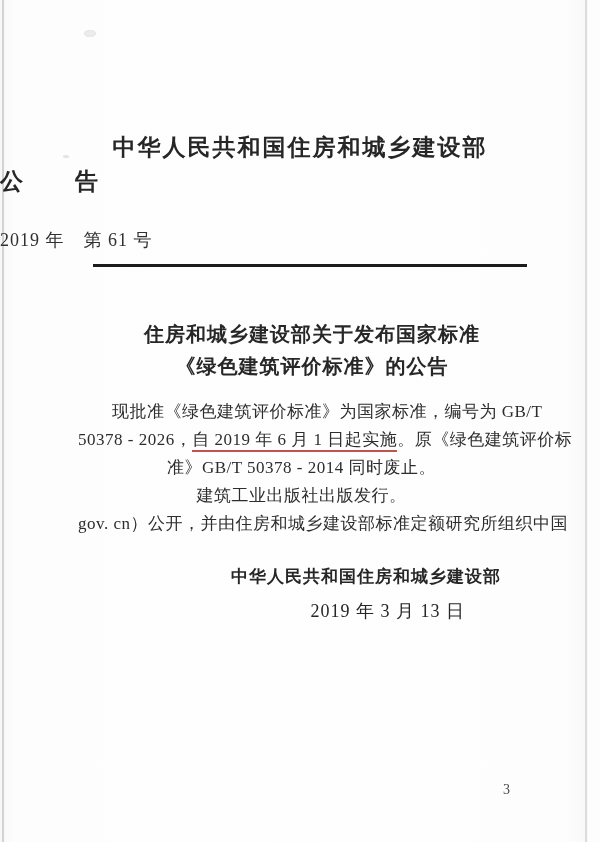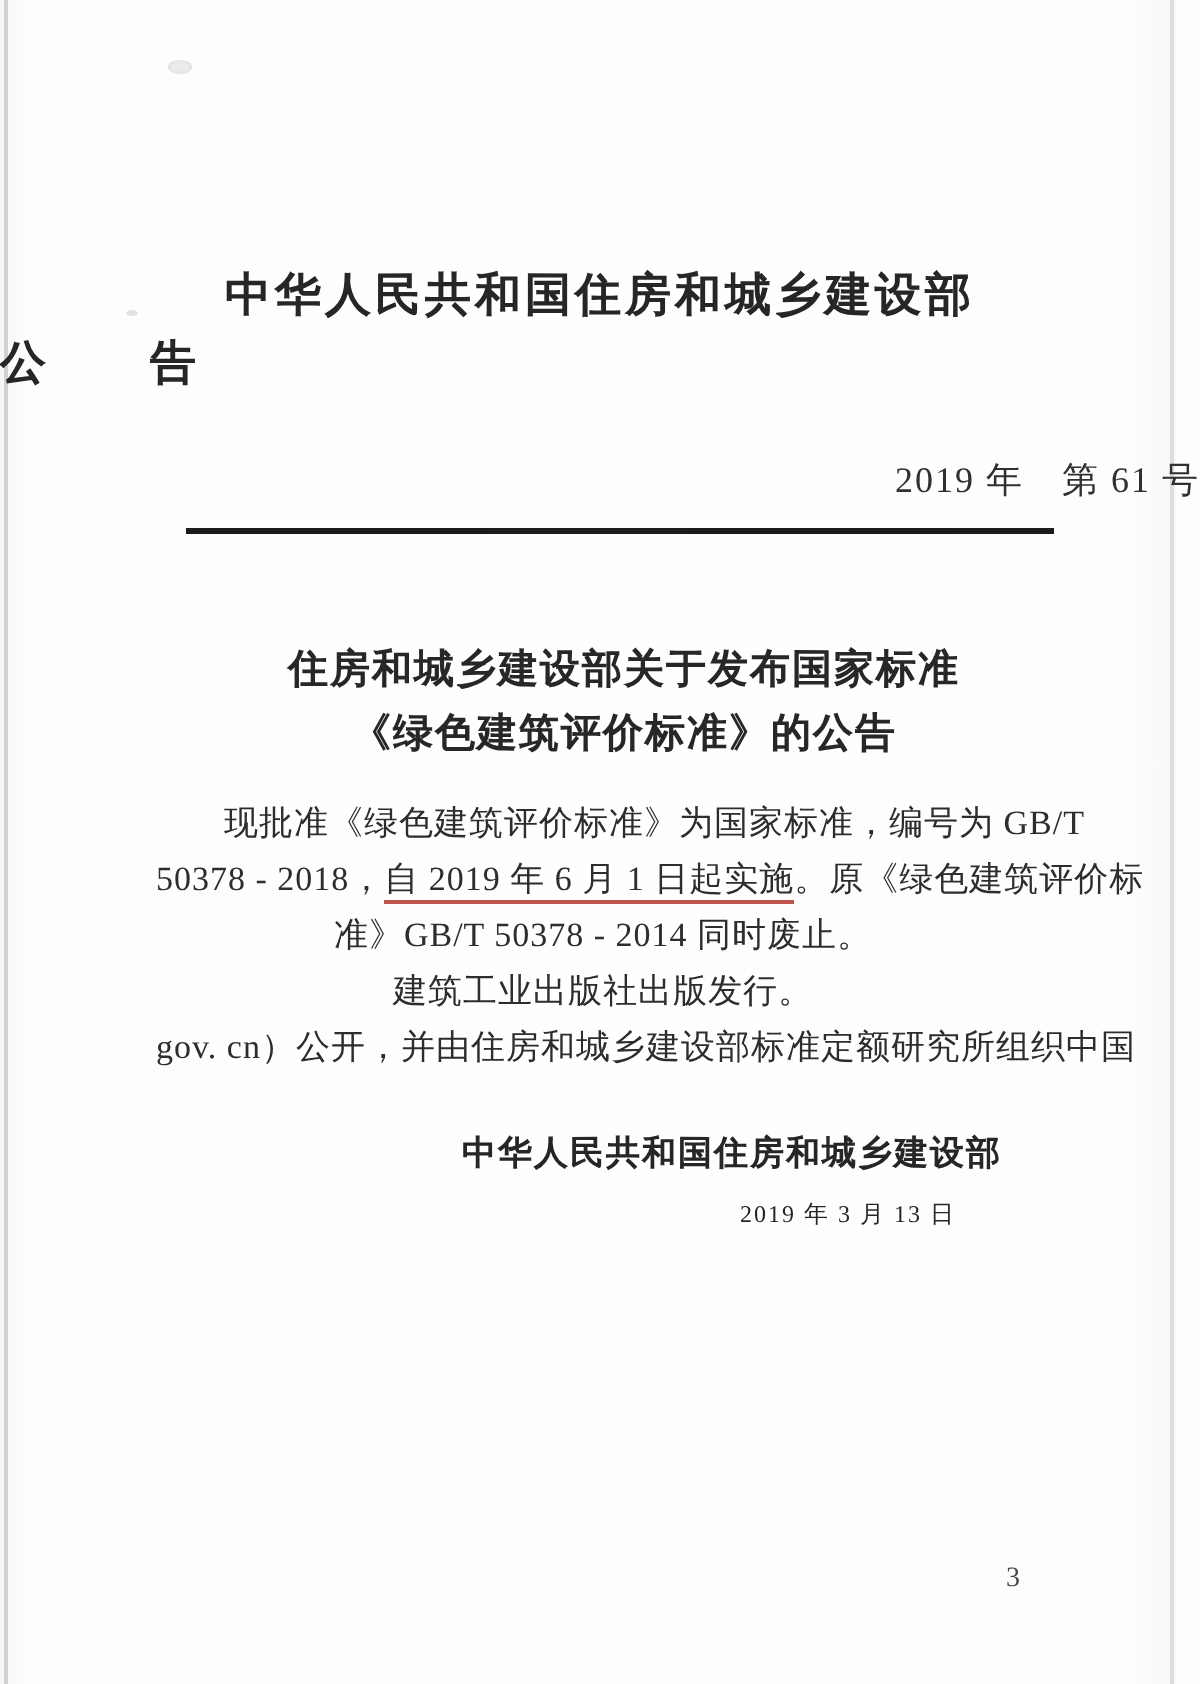--- a/index.html
+++ b/index.html
@@ -51,21 +51,21 @@
   .title2 {
     position: absolute; top: 166px; left: 0; width: 600px;
     font-family: "DejaVu Sans", "Liberation Sans", sans-serif;
     font-weight: bold;
     font-size: 23px;
     letter-spacing: 2px;
     color: #262626;
   }
   .issue {
     position: absolute; top: 228px; left: 0; width: 600px;
-    text-align: right;
+    text-align: left;
     font-size: 18px;
     letter-spacing: 1px;
     color: #303030;
   }
   .rule {
     position: absolute; top: 264px; left: 93px;
     width: 434px; height: 3px;
     background: #1c1c1c;
   }
 
@@ -103,24 +103,24 @@
   }
   .signature .org {
     font-family: "DejaVu Sans", "Liberation Sans", sans-serif;
     font-weight: bold;
     font-size: 17px;
     letter-spacing: 1px;
     margin-right: 24px;
     display: inline-block;
   }
   .signature .date {
-    font-size: 12px;
+    font-size: 18px;
     letter-spacing: 1px;
     margin-top: 11px;
-    margin-right: 47px;
+    margin-right: 60px;
   }
 
   .pagenum {
     position: absolute; top: 782px; left: 503px;
     font-size: 14px;
     color: #4a4a4a;
   }
 </style>
 </head>
 <body>
@@ -140,21 +140,21 @@
 
   <div class="rule"></div>
 
   <div class="subtitle">
     <div>住房和城乡建设部关于发布国家标准</div>
     <div>《绿色建筑评价标准》的公告</div>
   </div>
 
   <div class="bodytext">
     <div class="line indent">现批准《绿色建筑评价标准》为国家标准，编号为 GB/T</div>
-    <div class="line"><span>50378 - 2018，</span><span class="red-underline">自 2019 年 6 月 1 日起实施</span><span>。原《绿色建筑评价标</span></div>
+    <div class="line"><span>50378 - 2026，</span><span class="red-underline">自 2019 年 6 月 1 日起实施</span><span>。原《绿色建筑评价标</span></div>
     <div class="line">准》GB/T 50378 - 2014 同时废止。</div>
     <div class="line">建筑工业出版社出版发行。</div>
     <div class="line">gov. cn）公开，并由住房和城乡建设部标准定额研究所组织中国</div>
   </div>
 
   <div class="signature">
     <div>
       <span class="org">中华人民共和国住房和城乡建设部</span>
     </div>
     <div class="date">2019 年 3 月 13 日</div>

